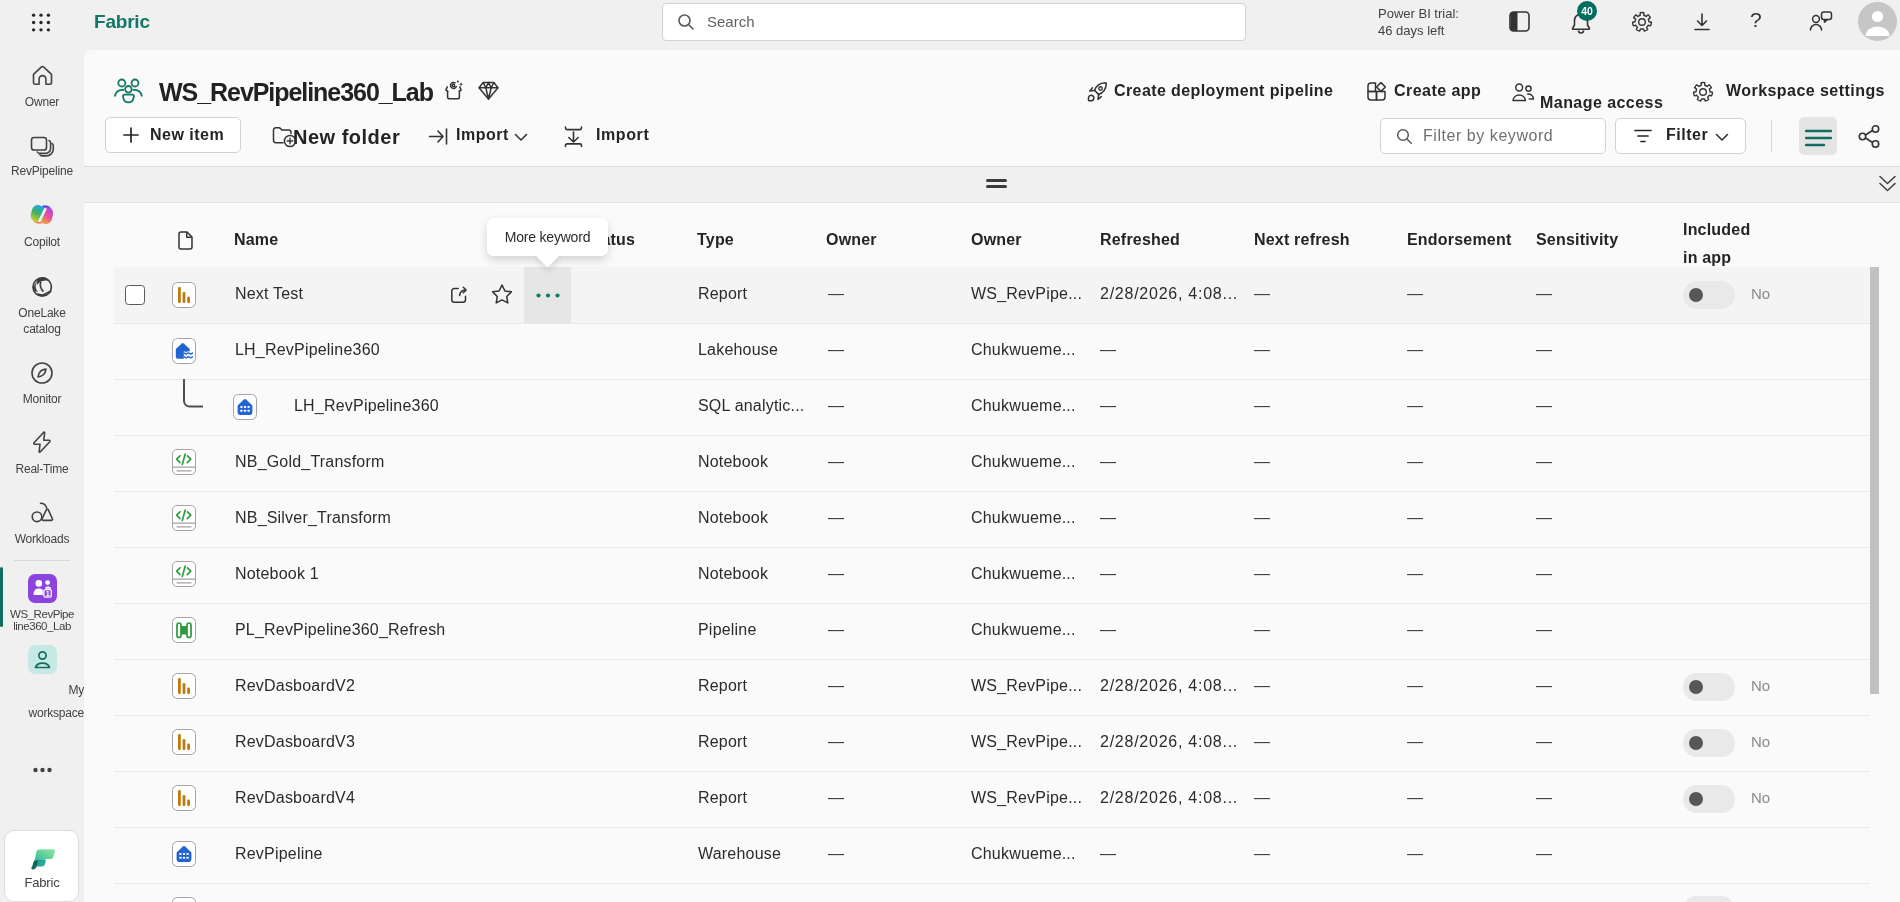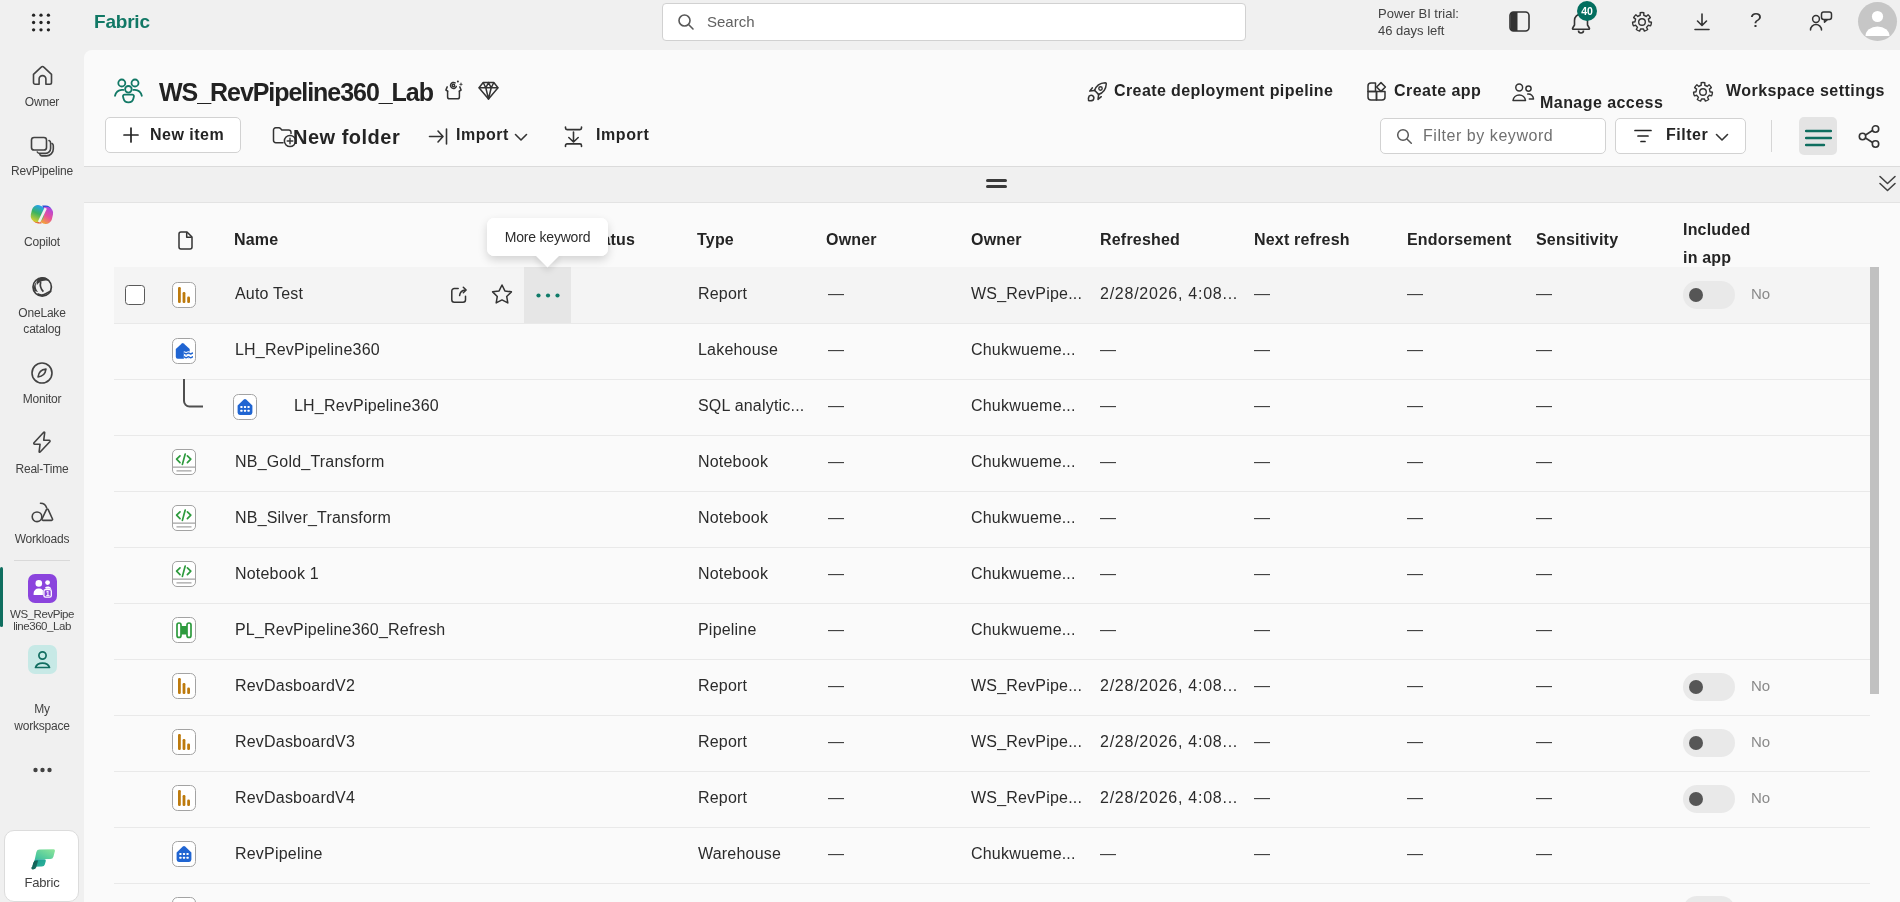--- a/index.html
+++ b/index.html
@@ -149,21 +149,21 @@
   </svg>
 </div>
 <div class="sblabel" style="top:608px;font-size:11.5px;letter-spacing:-0.45px;">WS_RevPipe<br>line360_Lab</div>
 
 <div class="abs" style="left:28px;top:645px;width:29px;height:29px;border-radius:7px;background:#c7e9e6;">
   <svg width="29" height="29" viewBox="0 0 29 29">
     <circle cx="14.5" cy="10.5" r="3.6" fill="none" stroke="#116d60" stroke-width="1.7"></circle>
     <path d="M7.5 22.5 a7.2 5.8 0 0 1 14 0 z" fill="none" stroke="#116d60" stroke-width="1.7" stroke-linejoin="round"></path>
   </svg>
 </div>
-<div class="sblabel" style="top:701px;line-height:17px;">My<br>workspace</div>
+<div class="sblabel" style="top:679px;line-height:23px;text-align:right;">My<br>workspace</div>
 
 <svg class="ico" style="left:33px;top:767px;" width="19" height="6" viewBox="0 0 19 6">
   <circle cx="2.5" cy="3" r="2.2" fill="#424242"></circle>
     <circle cx="9.5" cy="3" r="2.2" fill="#424242"></circle>
     <circle cx="16.5" cy="3" r="2.2" fill="#424242"></circle>
 </svg>
 
 <div class="abs" style="left:4px;top:830px;width:75px;height:72px;background:#ffffff;border:1px solid #dcdcdc;border-radius:10px;"></div>
 <svg class="ico" style="left:28px;top:841px;" width="29" height="30" viewBox="0 0 25 26">
   <defs>
@@ -399,21 +399,21 @@
 <div class="hcell" style="left:1407px;top:231px;">Endorsement</div>
 <div class="hcell" style="left:1536px;top:231px;">Sensitivity</div>
 <div class="hcell" style="left:1683px;top:216px;line-height:28px;">Included<br>in app</div>
 
 <div class="abs" style="left:114px;top:267px;width:1756px;height:56px;background:#f4f4f4;"></div>
 <div class="abs" style="left:524px;top:267px;width:47px;height:56px;background:#e6e6e6;"></div>
 <div class="abs" style="left:125px;top:285px;width:20px;height:20px;background:#fff;border:1.6px solid #5a5a5a;border-radius:3.5px;"></div>
 <svg class="itemico" style="left:172px;top:282px;" width="24" height="26">
     <use href="#icoReport"></use>
   </svg>
-<div class="cell" style="left:235px;top:285px;">Auto Test</div>
+<div class="cell" style="left:235px;top:285px;">Next Test</div>
 <svg class="ico" style="left:448px;top:284px;" width="23" height="22" viewBox="0 0 23 22">
   <g fill="none" stroke="#333" stroke-width="1.5" stroke-linecap="round" stroke-linejoin="round">
     <path d="M10.2 4.5 H6.3 a2.5 2.5 0 0 0 -2.5 2.5 v8.7 a2.5 2.5 0 0 0 2.5 2.5 h8.7 a2.5 2.5 0 0 0 2.5-2.5 V12.2"></path>
     <path d="M11.6 11.6 c0.3-3.1 2.5-5.2 5.9-5.5"></path>
     <path d="M15.3 3.2 L18.1 6 l-2.8 2.8"></path>
   </g>
 </svg>
 <svg class="ico" style="left:490px;top:283px;" width="24" height="23" viewBox="0 0 24 23">
   <path d="M12 2 l2.9 5.9 6.5 0.95 -4.7 4.6 1.1 6.5 -5.8-3.05 -5.8 3.05 1.1-6.5 -4.7-4.6 6.5-0.95 z" fill="none" stroke="#333" stroke-width="1.5" stroke-linejoin="round"></path>
 </svg>

